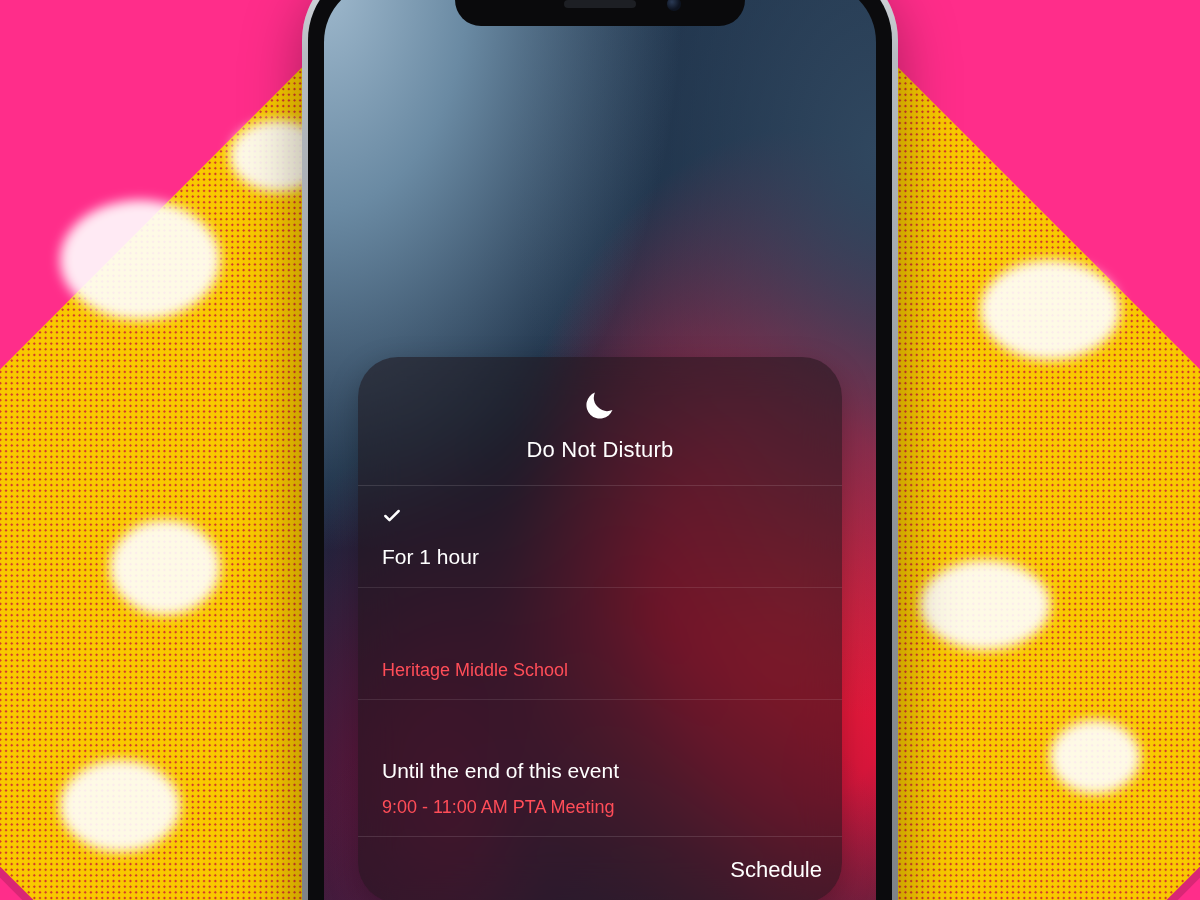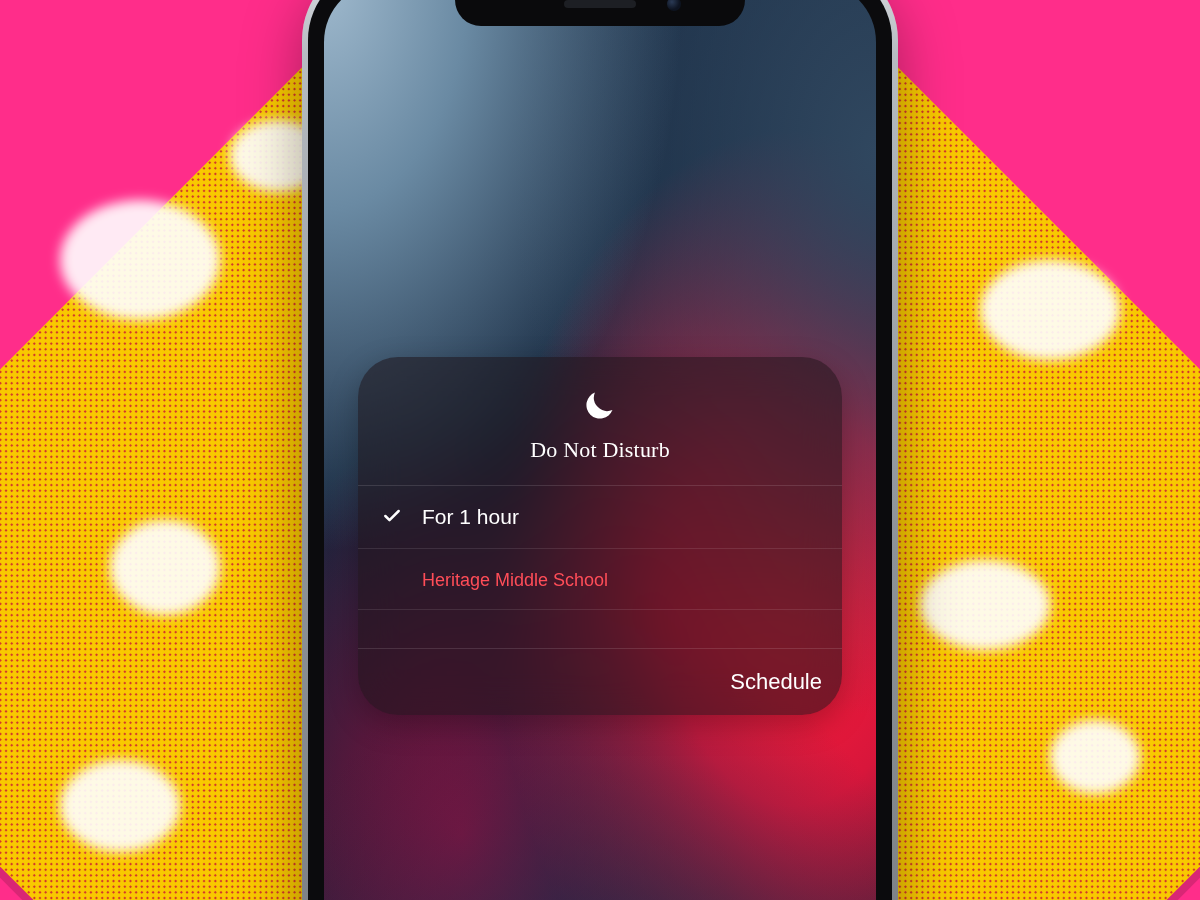--- a/index.html
+++ b/index.html
@@ -103,40 +103,40 @@
     backdrop-filter: blur(20px);
     -webkit-backdrop-filter: blur(20px);
     box-shadow: 0 10px 30px rgba(0,0,0,0.25);
     color: #fff;
     overflow: hidden;
   }
   .panel-header {
     padding: 30px 20px 22px;
     text-align: center;
     border-bottom: 1px solid rgba(255,255,255,0.12);
-    font-family: Liberation Serif, serif;
   }
   .panel-header .icon { display:inline-block; margin-bottom:10px; }
   .panel-title { font-size: 22px; font-weight: 500; letter-spacing: 0.2px; }
   .option {
     display: flex;
     align-items: flex-start;
     padding: 18px 24px 18px 24px;
     border-bottom: 1px solid rgba(255,255,255,0.10);
     cursor: pointer;
+    flex-direction: column;
   }
   .option:last-of-type { border-bottom: 1px solid rgba(255,255,255,0.12); }
   .check-slot {
     width: 40px;
     flex: 0 0 40px;
     padding-top: 2px;
   }
   .opt-body { flex: 1; }
   .opt-label { font-size: 21px; font-weight: 400; color: #fff; line-height:1.2; }
-  .opt-sub { font-size: 18px; color: #ff4d58; margin-top: 3px; line-height:1.15; }
+  .opt-sub { font-size: 18px; color: #ff4d58; margin-top: 14px; line-height:1.15; }
   .panel-footer {
     text-align: right;
     padding: 20px;
     font-size: 22px;
     font-weight: 400;
     cursor: pointer;
   }
   .check-icon svg { width: 20px; height: 20px; }
   .moon-icon svg { width: 36px; height: 36px; }
 </style>
@@ -187,20 +187,24 @@
 
       <div class="option">
         <div class="check-slot"></div>
         <div class="opt-body">
           <div class="opt-sub">Heritage Middle School</div>
         </div>
       </div>
 
       <div class="option" style="border-bottom:1px solid rgba(255,255,255,0.12);">
         <div class="check-slot"></div>
+        <div class="opt-body">
+          <div class="opt-label">Until the end of this event</div>
+          <div class="opt-sub">9:00 - 11:00 AM PTA Meeting</div>
+        </div>
       </div>
 
       <div class="panel-footer">
         <span>Schedule</span>
       </div>
     </div>
   </div>
 </div>
 
 </body></html>

